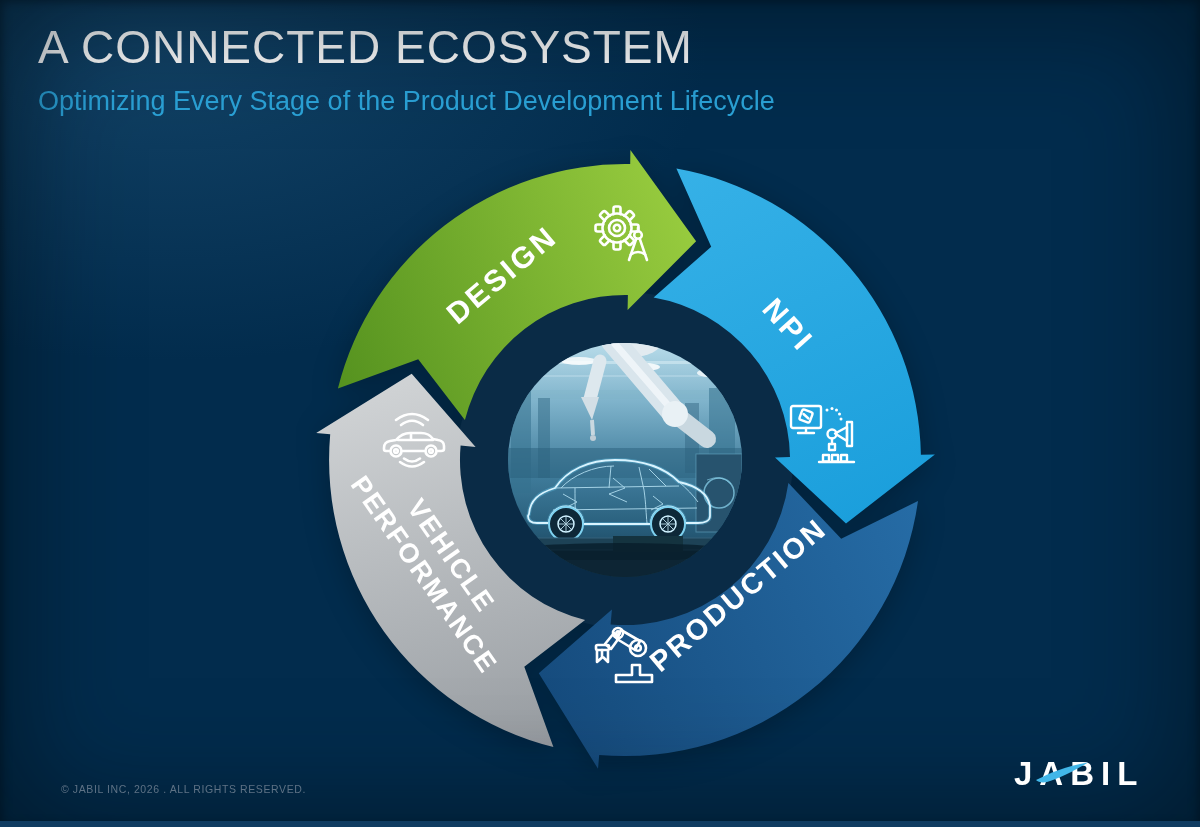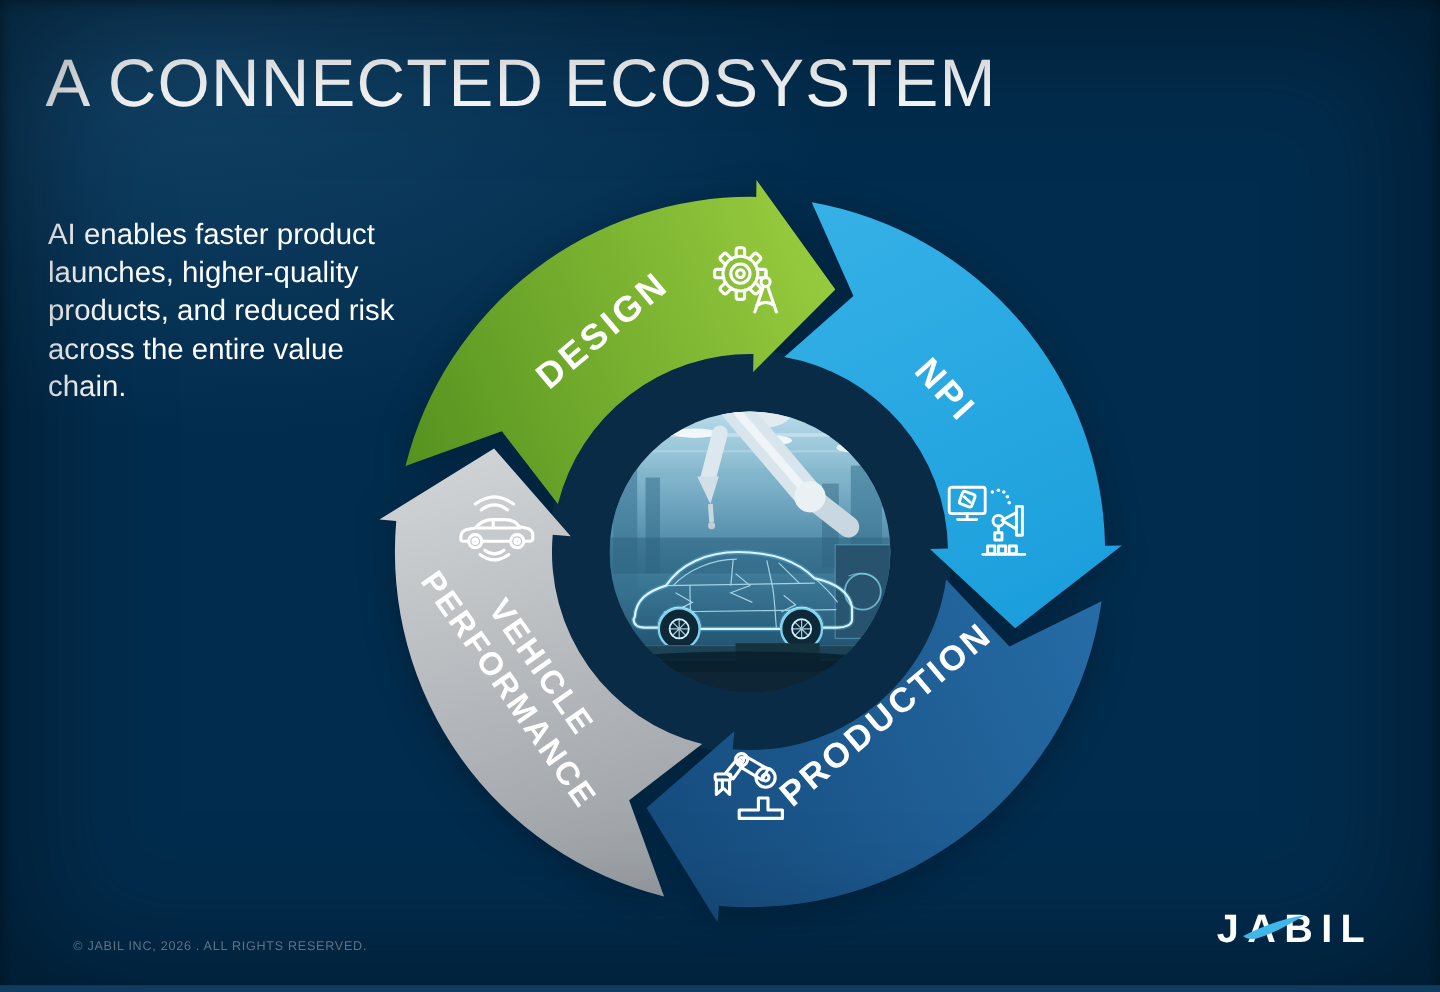--- a/index.html
+++ b/index.html
@@ -6,36 +6,36 @@
   .slide{
     position:relative;width:1200px;height:827px;overflow:hidden;
     background:
       radial-gradient(900px 520px at 14% 6%, rgba(31,84,122,.55), rgba(31,84,122,0) 60%),
       #022C4D;
     font-family:"Liberation Sans","DejaVu Sans",sans-serif;
   }
   .vignette{position:absolute;inset:0;pointer-events:none;z-index:40;
     box-shadow: inset 0 0 110px 18px rgba(1,14,24,.55), inset 0 0 10px 2px rgba(1,12,20,.5);}
   .bottom-bar{position:absolute;left:0;right:0;bottom:0;height:6px;background:#103C61;z-index:45;}
-  .title{position:absolute;left:38px;top:36px;margin:0;color:#FFFFFF;font-size:56px;font-weight:400;letter-spacing:1px;}
+  .title{position:absolute;left:38px;top:20px;margin:0;color:#FFFFFF;font-size:46px;font-weight:400;letter-spacing:1px;}
   .subtitle{position:absolute;left:38px;top:86px;margin:0;color:#2BA3D8;font-size:27px;font-weight:400;}
   .body-text{position:absolute;left:40px;top:180px;width:315px;margin:0;color:#FFFFFF;font-size:24.5px;line-height:1.3;}
   .diagram{position:absolute;left:313px;top:148px;width:624px;height:624px;}
   .diagram svg{display:block;filter:drop-shadow(0 6px 14px rgba(0,0,0,.25));}
   .stage-label{fill:#FFFFFF;font-weight:bold;font-family:"Liberation Sans","DejaVu Sans",sans-serif;}
   .footer{position:absolute;left:61px;top:783px;color:#5E7285;font-size:10.5px;letter-spacing:.6px;z-index:46;}
   .logo{position:absolute;right:38px;top:753px;z-index:46;}
 </style>
 </head>
 <body>
 
 <div class="slide">
 
   <h1 class="title">A CONNECTED ECOSYSTEM</h1>
-  <p class="body-text">AI enables faster product launches, higher-quality products, and reduced risk across the entire value chain.</p>
+  <h2 class="subtitle">Optimizing Every Stage of the Product Development Lifecycle</h2>
 
   <div class="diagram">
     <svg viewBox="0 0 624 624" width="624" height="624">
       <defs>
         <linearGradient id="gDesign" gradientUnits="userSpaceOnUse" x1="25" y1="240" x2="383" y2="93">
           <stop offset="0" stop-color="#55921F"></stop>
             <stop offset="1" stop-color="#97CB3E"></stop>
         </linearGradient>
         <linearGradient id="gNpi" gradientUnits="userSpaceOnUse" x1="363" y1="20" x2="533" y2="376">
           <stop offset="0" stop-color="#36B1E7"></stop>

